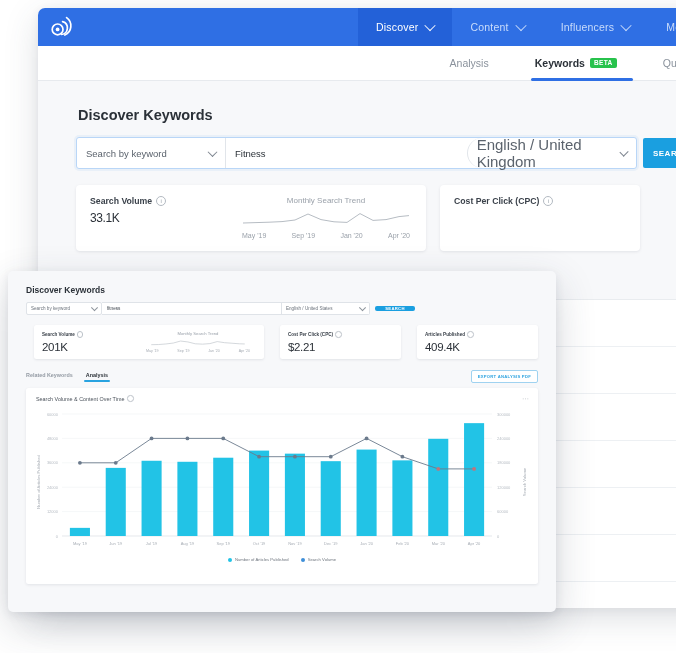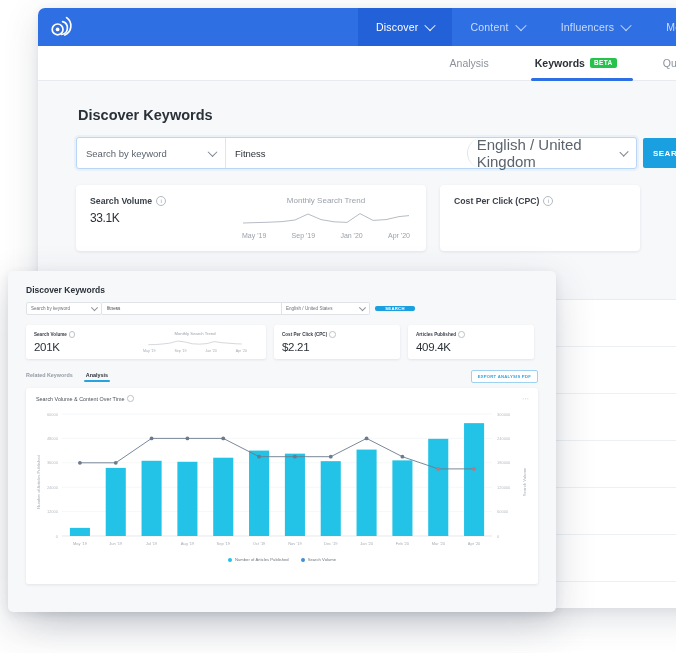--- a/index.html
+++ b/index.html
@@ -145,21 +145,21 @@
     display:flex;align-items:center;justify-content:center;
   }
   .caret-xs{
     width:4px;height:4px;border-right:.9px solid #8d949c;border-bottom:.9px solid #8d949c;
     transform:rotate(45deg) translate(-.5px,-.5px);display:inline-block;
   }
 
   .fw-cards{display:flex;gap:8px;margin-top:10px;}
   .fw-card{
     background:#fff;border-radius:2.5px;box-shadow:0 1px 2.5px rgba(40,50,70,.10);
-    height:34px;padding:6px 8px;box-sizing:border-box;
+    height:34px;padding:6px 8px;box-sizing:border-box;margin-left:8px;
   }
   .fw-card-wide{width:240px;display:flex;}
   .fw-card-sm{width:126px;}
   .fw-card-label{font-size:4.6px;color:#3b424b;font-weight:bold;display:flex;align-items:center;gap:2px;}
   .info-xs{
     width:4.6px;height:4.6px;border:.7px solid #bcc2c9;border-radius:50%;
     display:inline-block;
   }
   .fw-card-value{font-size:11.5px;color:#2b3138;margin-top:3px;letter-spacing:-.3px;}
   .fw-spark{flex:1;display:flex;flex-direction:column;align-items:center;}

